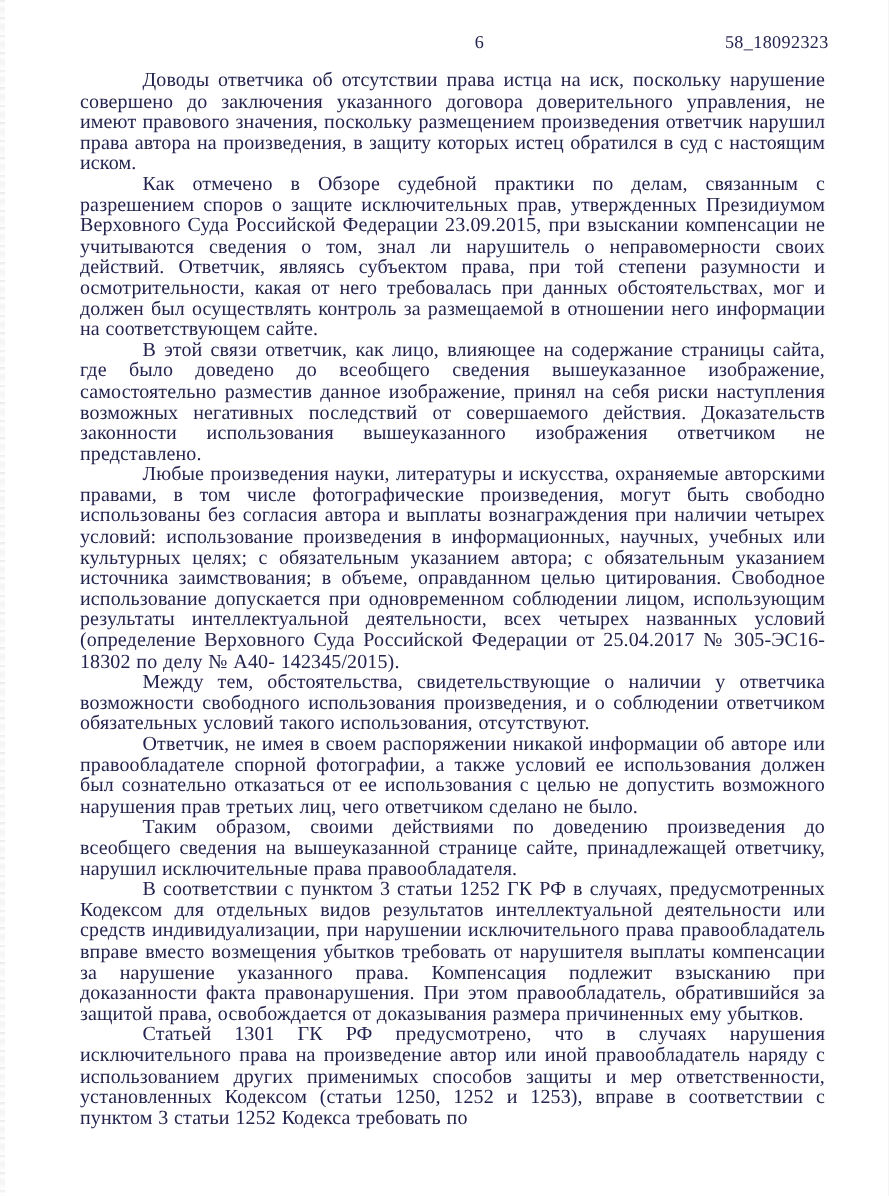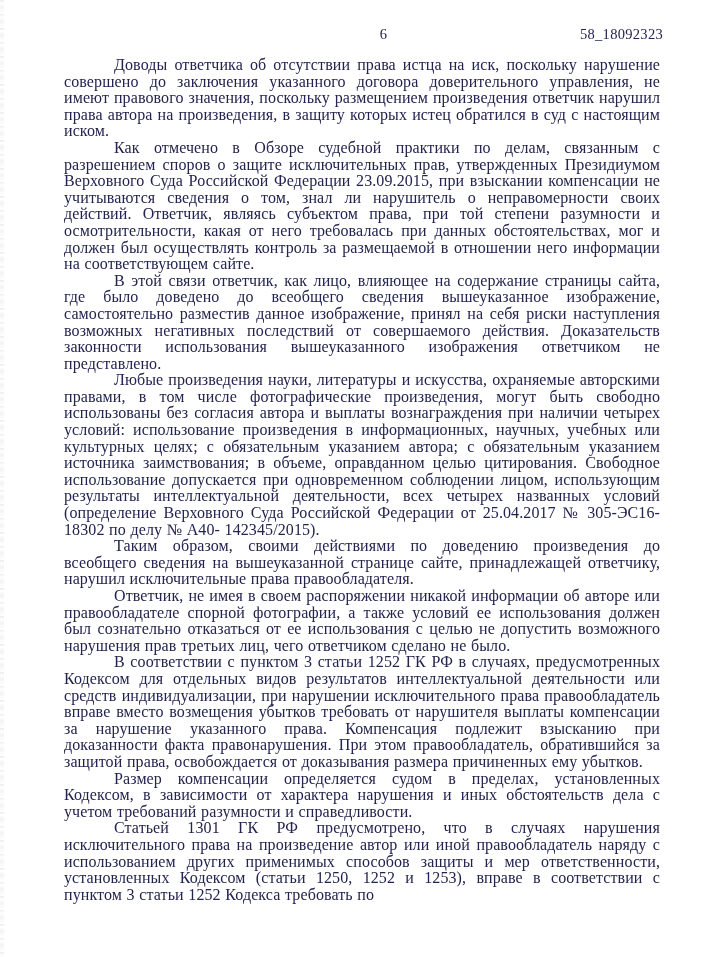--- a/index.html
+++ b/index.html
@@ -78,19 +78,19 @@
   <div class="scan-edge"></div>
   <div class="header">
     <span class="page-num">6</span>
     <span class="case-ref">58_18092323</span>
   </div>
   <div class="body-text">
       <p class="para">Доводы ответчика об отсутствии права истца на иск, поскольку нарушение совершено до заключения указанного договора доверительного управления, не имеют правового значения, поскольку размещением произведения ответчик нарушил права автора на произведения, в защиту которых истец обратился в суд с настоящим иском.</p>
       <p class="para">Как отмечено в Обзоре судебной практики по делам, связанным с разрешением споров о защите исключительных прав, утвержденных Президиумом Верховного Суда Российской Федерации 23.09.2015, при взыскании компенсации не учитываются сведения о том, знал ли нарушитель о неправомерности своих действий. Ответчик, являясь субъектом права, при той степени разумности и осмотрительности, какая от него требовалась при данных обстоятельствах, мог и должен был осуществлять контроль за размещаемой в отношении него информации на соответствующем сайте.</p>
       <p class="para">В этой связи ответчик, как лицо, влияющее на содержание страницы сайта, где было доведено до всеобщего сведения вышеуказанное изображение, самостоятельно разместив данное изображение, принял на себя риски наступления возможных негативных последствий от совершаемого действия. Доказательств законности использования вышеуказанного изображения ответчиком не представлено.</p>
       <p class="para">Любые произведения науки, литературы и искусства, охраняемые авторскими правами, в том числе фотографические произведения, могут быть свободно использованы без согласия автора и выплаты вознаграждения при наличии четырех условий: использование произведения в информационных, научных, учебных или культурных целях; с обязательным указанием автора; с обязательным указанием источника заимствования; в объеме, оправданном целью цитирования. Свободное использование допускается при одновременном соблюдении лицом, использующим результаты интеллектуальной деятельности, всех четырех названных условий (определение Верховного Суда Российской Федерации от 25.04.2017 № 305-ЭС16- 18302 по делу № А40- 142345/2015).</p>
+      <p class="para">Между тем, обстоятельства, свидетельствующие о наличии у ответчика возможности свободного использования произведения, и о соблюдении ответчиком обязательных условий такого использования, отсутствуют.</p>
+      <p class="para">Ответчик, не имея в своем распоряжении никакой информации об авторе или правообладателе спорной фотографии, а также условий ее использования должен был сознательно отказаться от ее использования с целью не допустить возможного нарушения прав третьих лиц, чего ответчиком сделано не было.</p>
       <p class="para">Таким образом, своими действиями по доведению произведения до всеобщего сведения на вышеуказанной странице сайте, принадлежащей ответчику, нарушил исключительные права правообладателя.</p>
-      <p class="para">Ответчик, не имея в своем распоряжении никакой информации об авторе или правообладателе спорной фотографии, а также условий ее использования должен был сознательно отказаться от ее использования с целью не допустить возможного нарушения прав третьих лиц, чего ответчиком сделано не было.</p>
       <p class="para">В соответствии с пунктом 3 статьи 1252 ГК РФ в случаях, предусмотренных Кодексом для отдельных видов результатов интеллектуальной деятельности или средств индивидуализации, при нарушении исключительного права правообладатель вправе вместо возмещения убытков требовать от нарушителя выплаты компенсации за нарушение указанного права. Компенсация подлежит взысканию при доказанности факта правонарушения. При этом правообладатель, обратившийся за защитой права, освобождается от доказывания размера причиненных ему убытков.</p>
-      <p class="para">Размер компенсации определяется судом в пределах, установленных Кодексом, в зависимости от характера нарушения и иных обстоятельств дела с учетом требований разумности и справедливости.</p>
       <p class="para">Статьей 1301 ГК РФ предусмотрено, что в случаях нарушения исключительного права на произведение автор или иной правообладатель наряду с использованием других применимых способов защиты и мер ответственности, установленных Кодексом (статьи 1250, 1252 и 1253), вправе в соответствии с пунктом 3 статьи 1252 Кодекса требовать по</p>
     </div>
 </div>
 
 </body></html>

